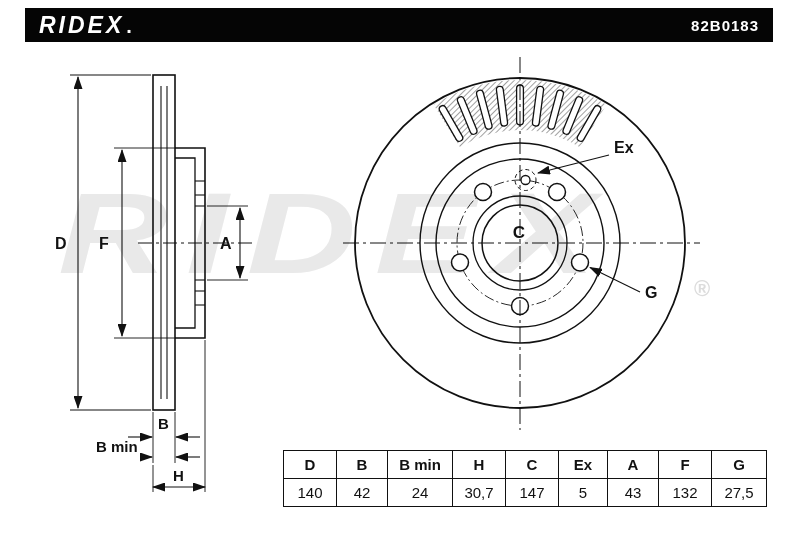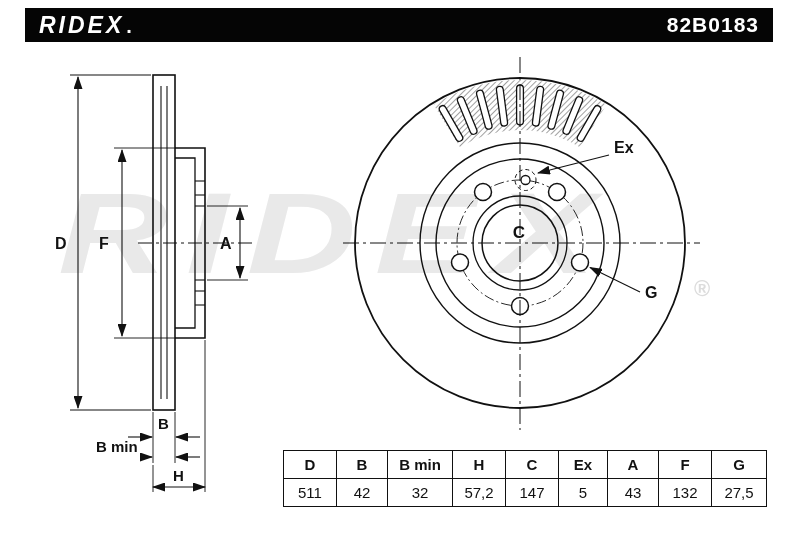--- a/index.html
+++ b/index.html
@@ -11,21 +11,21 @@
   .topbar{
     position:absolute;left:25px;top:8px;width:748px;height:34px;
     background:#050505;display:flex;align-items:center;justify-content:space-between;
     padding:0 14px;box-sizing:border-box;z-index:3;
   }
   .brand{
     color:#fff;font-weight:900;font-style:italic;font-size:23px;letter-spacing:3px;
     display:flex;align-items:baseline;
   }
   .brand .mark{font-style:normal;font-size:20px;margin-left:2px;}
-  .partno{color:#fff;font-weight:bold;font-size:21px;letter-spacing:1px;}
+  .partno{color:#fff;font-weight:bold;font-size:15px;letter-spacing:1px;}
   
   .watermark{
     position:absolute;left:58px;top:176px;z-index:0;
     font-size:115px;font-weight:800;font-style:italic;line-height:1;
     color:#e9e9e9;letter-spacing:14px;white-space:nowrap;
     transform:scaleX(1.32);transform-origin:left center;user-select:none;
   }
   .watermark-reg{
     position:absolute;left:694px;top:276px;z-index:0;
     font-size:22px;font-weight:bold;color:#dcdcdc;user-select:none;
@@ -179,24 +179,24 @@
       <th style="width:46px">B</th>
       <th style="width:60px">B min</th>
       <th style="width:48px">H</th>
       <th style="width:48px">C</th>
       <th style="width:44px">Ex</th>
       <th style="width:46px">A</th>
       <th style="width:48px">F</th>
       <th style="width:50px">G</th>
     </tr>
     <tr>
-      <td>511</td>
+      <td>140</td>
       <td>42</td>
-      <td>32</td>
-      <td>57,2</td>
+      <td>24</td>
+      <td>30,7</td>
       <td>147</td>
       <td>5</td>
       <td>43</td>
       <td>132</td>
       <td>27,5</td>
     </tr>
   </tbody>
     </table>
 
 </div>

